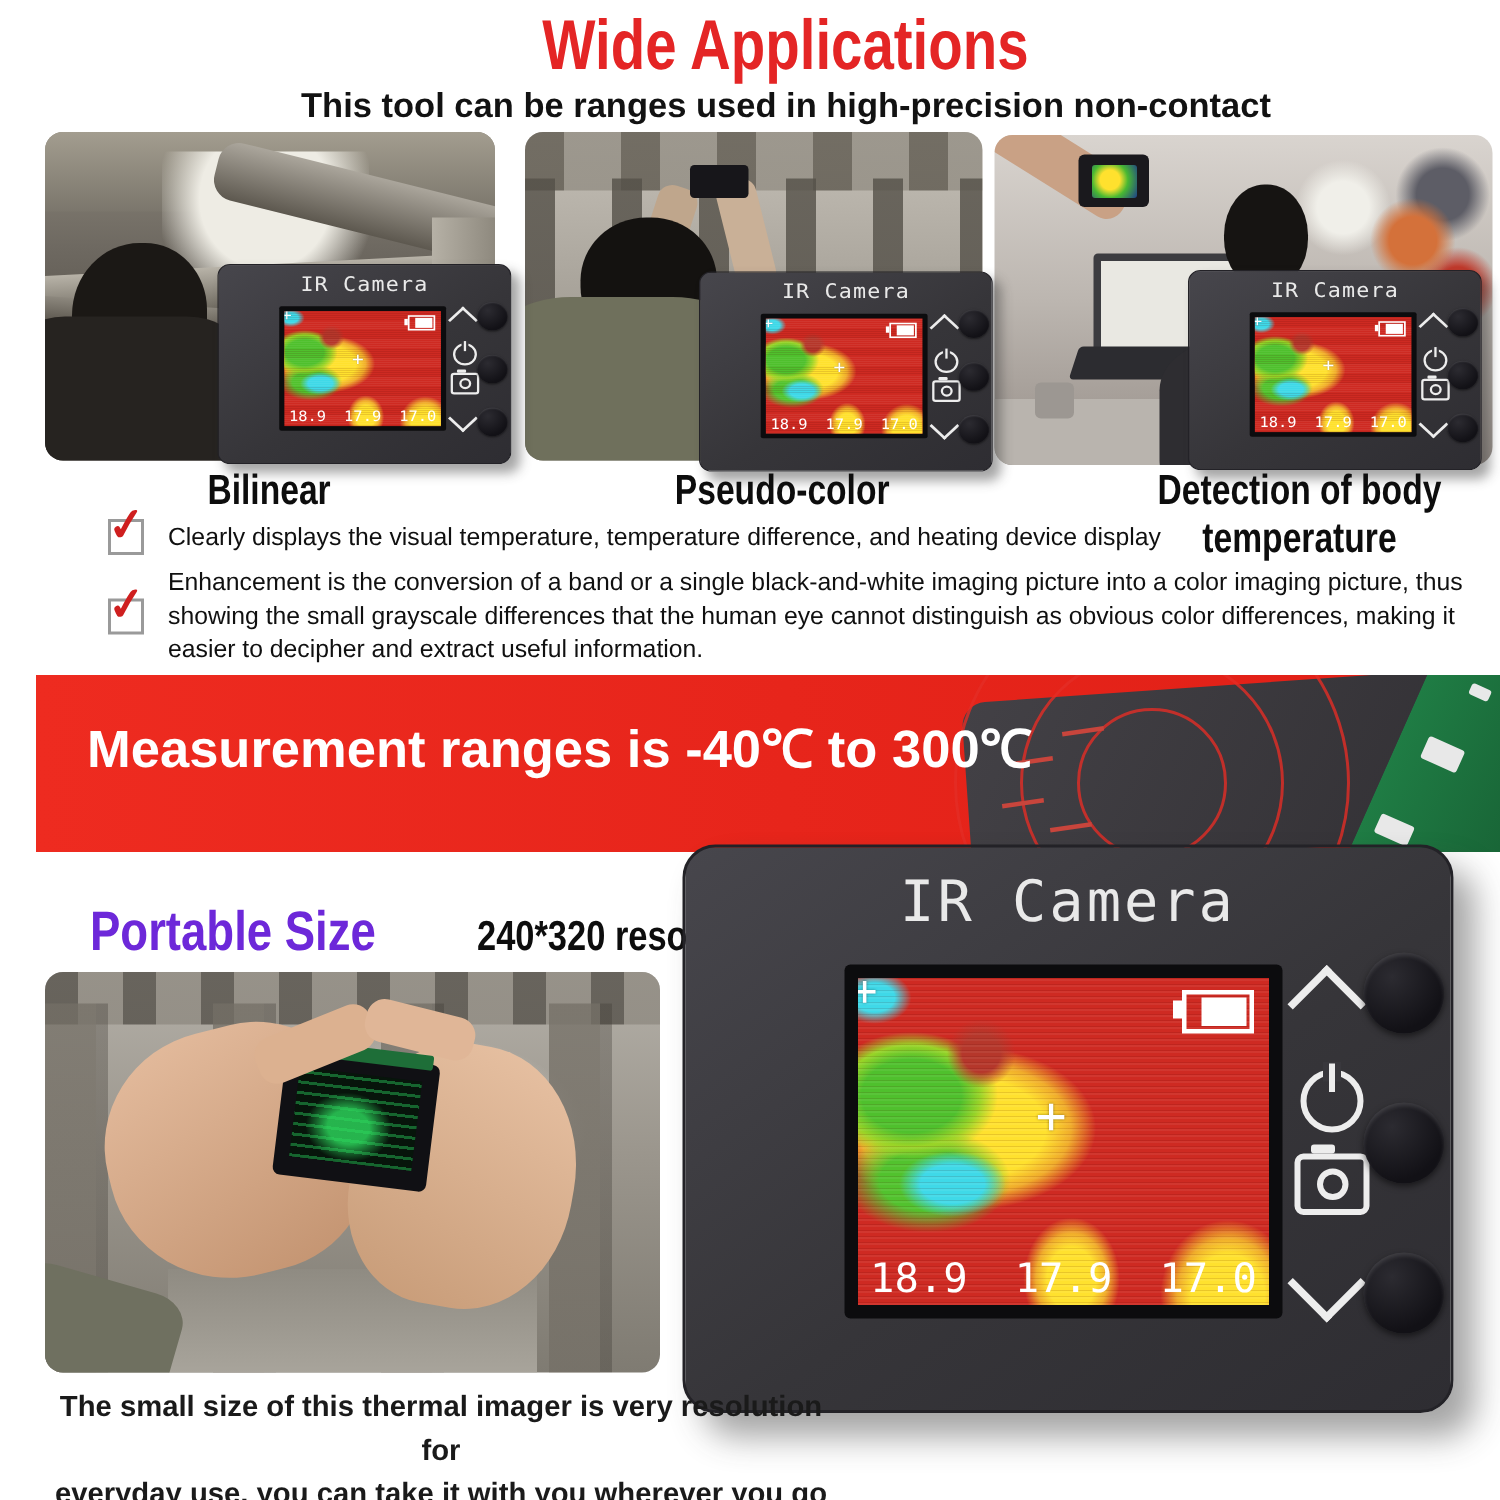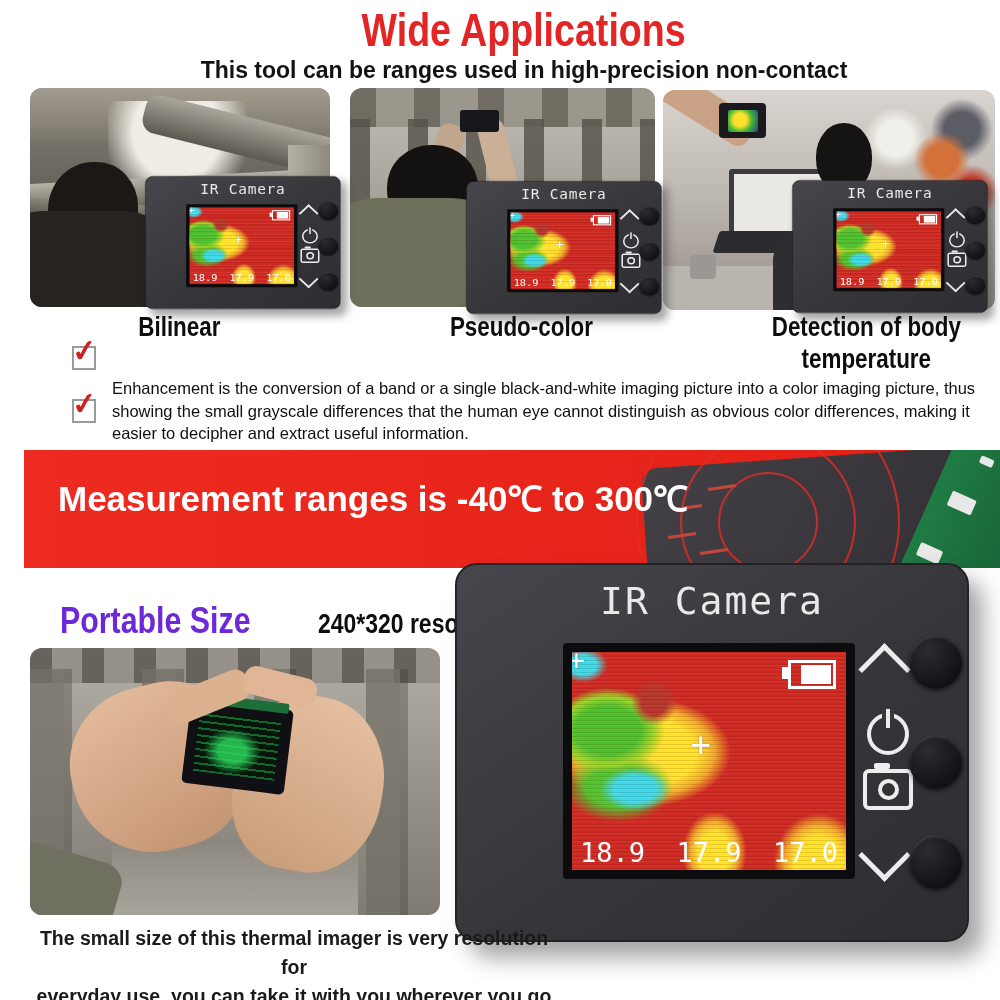--- a/index.html
+++ b/index.html
@@ -288,20 +288,21 @@
     <div class="lab lab1"><span class="cond">Bilinear</span></div>
     <div class="lab lab2"><span class="cond">Pseudo-color</span></div>
     <div class="lab lab3"><span class="cond">Detection of body temperature</span></div>
   </div>
 
   <div class="abs features">
     <div class="feat">
       <span class="checkbox">
           <span class="tick">✓</span>
         </span>
+      <span class="feat-text">Clearly displays the visual temperature, temperature difference, and heating device display</span>
     </div>
     <div class="feat">
       <span class="checkbox">
           <span class="tick">✓</span>
         </span>
       <span class="feat-text">Enhancement is the conversion of a band or a single black-and-white imaging picture into a color imaging picture, thus showing the small grayscale differences that the human eye cannot distinguish as obvious color differences, making it easier to decipher and extract useful information.</span>
     </div>
   </div>
 
   <div class="abs banner">

